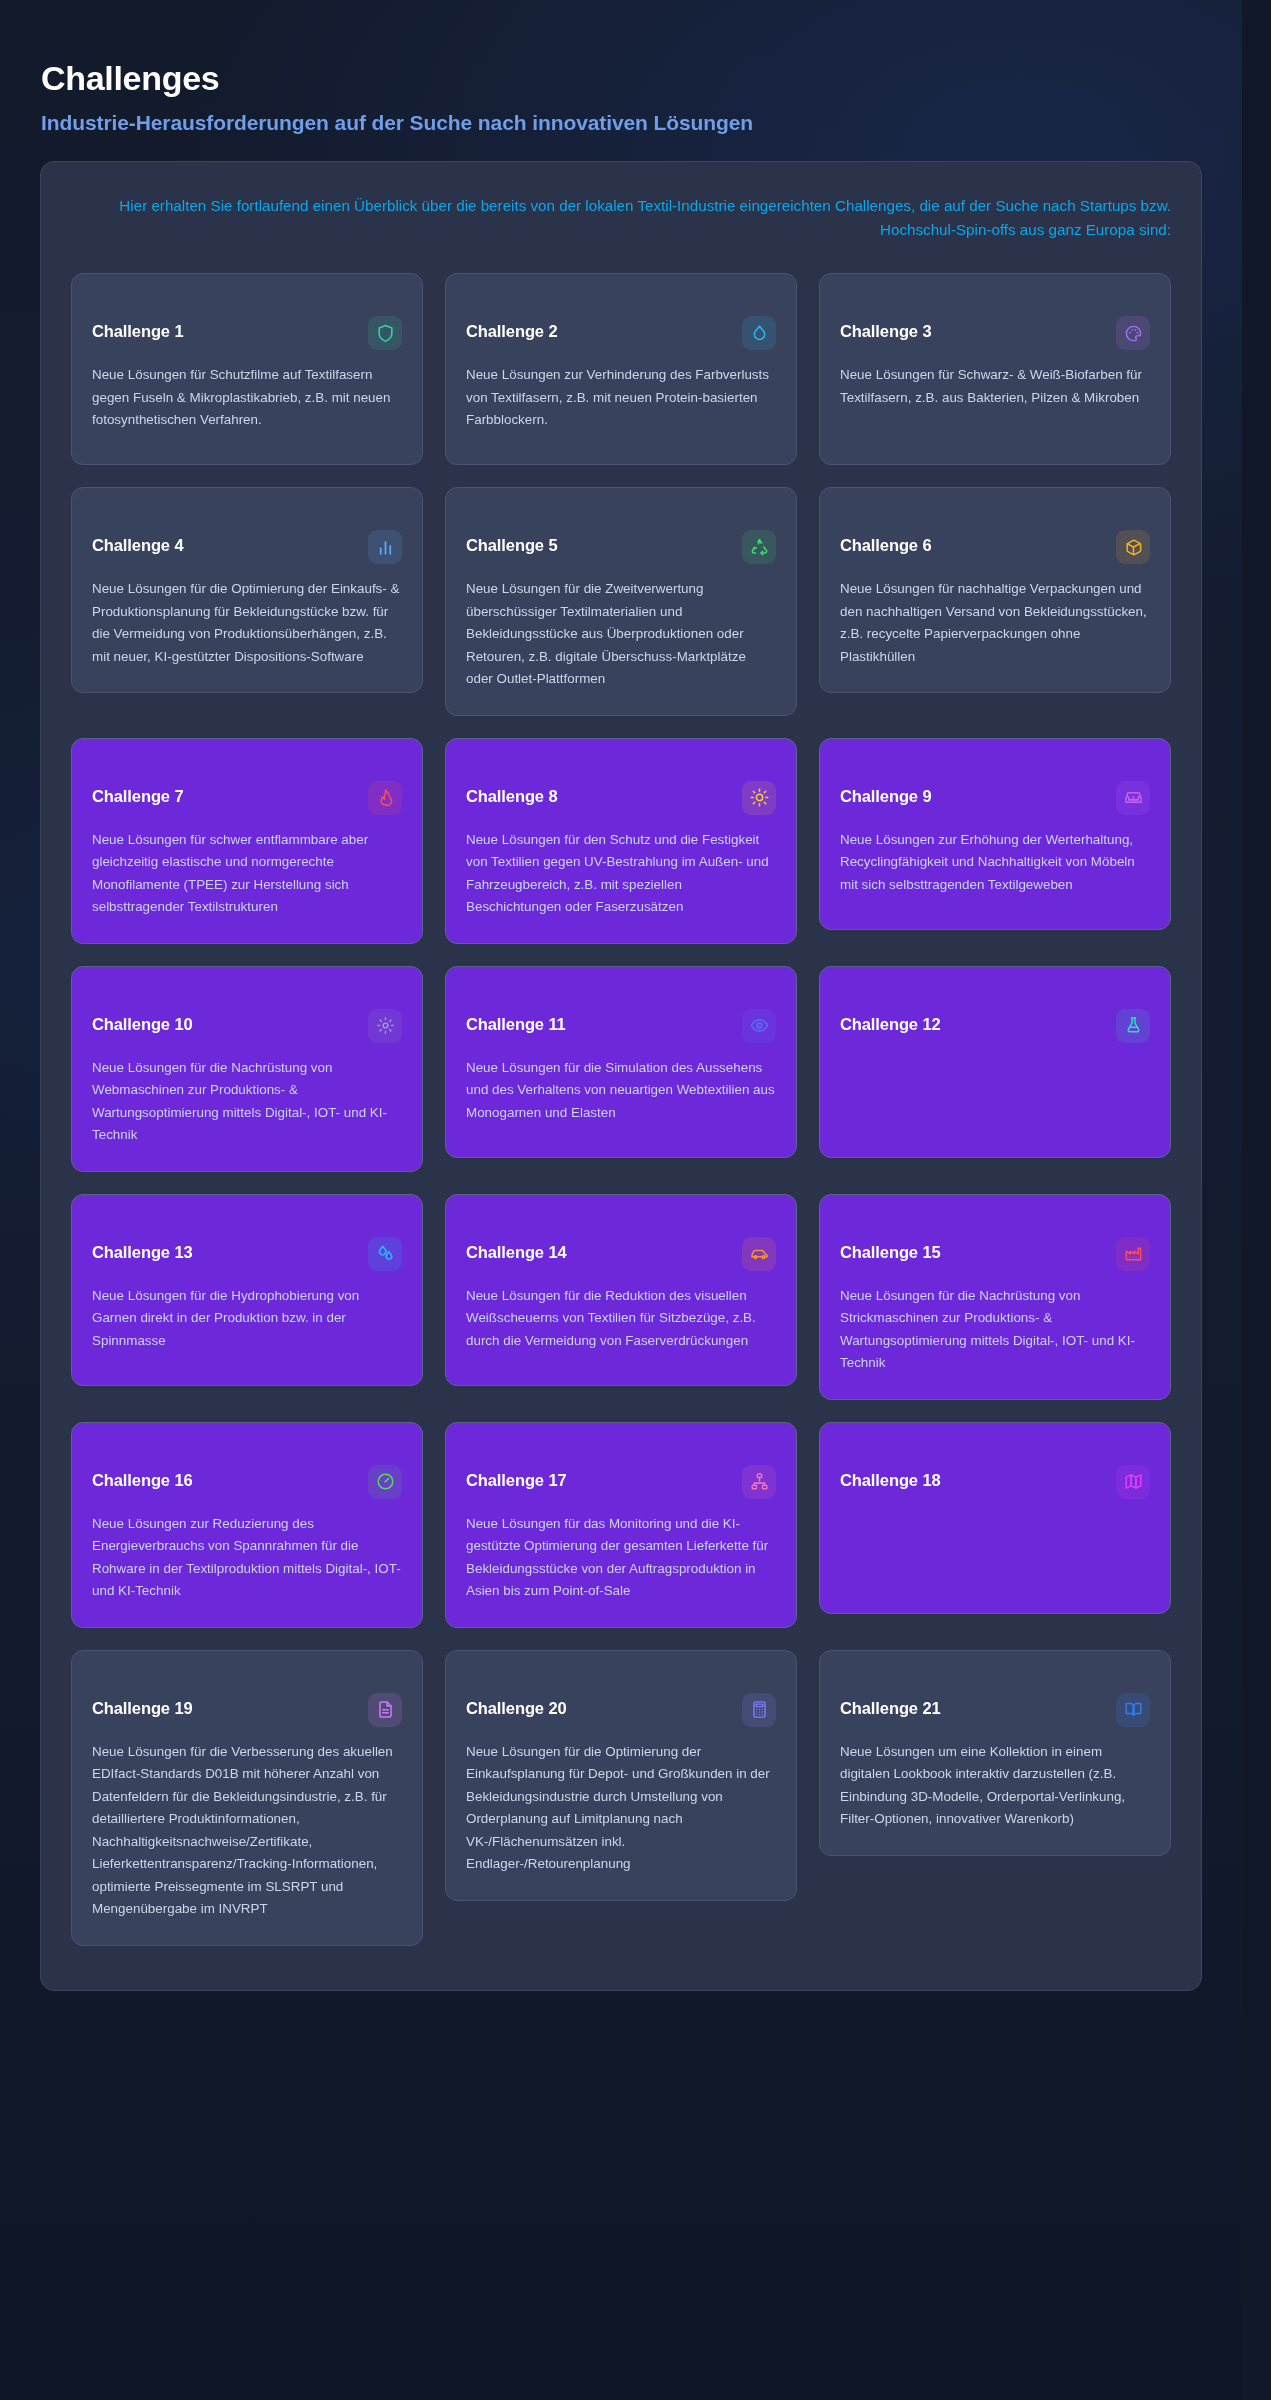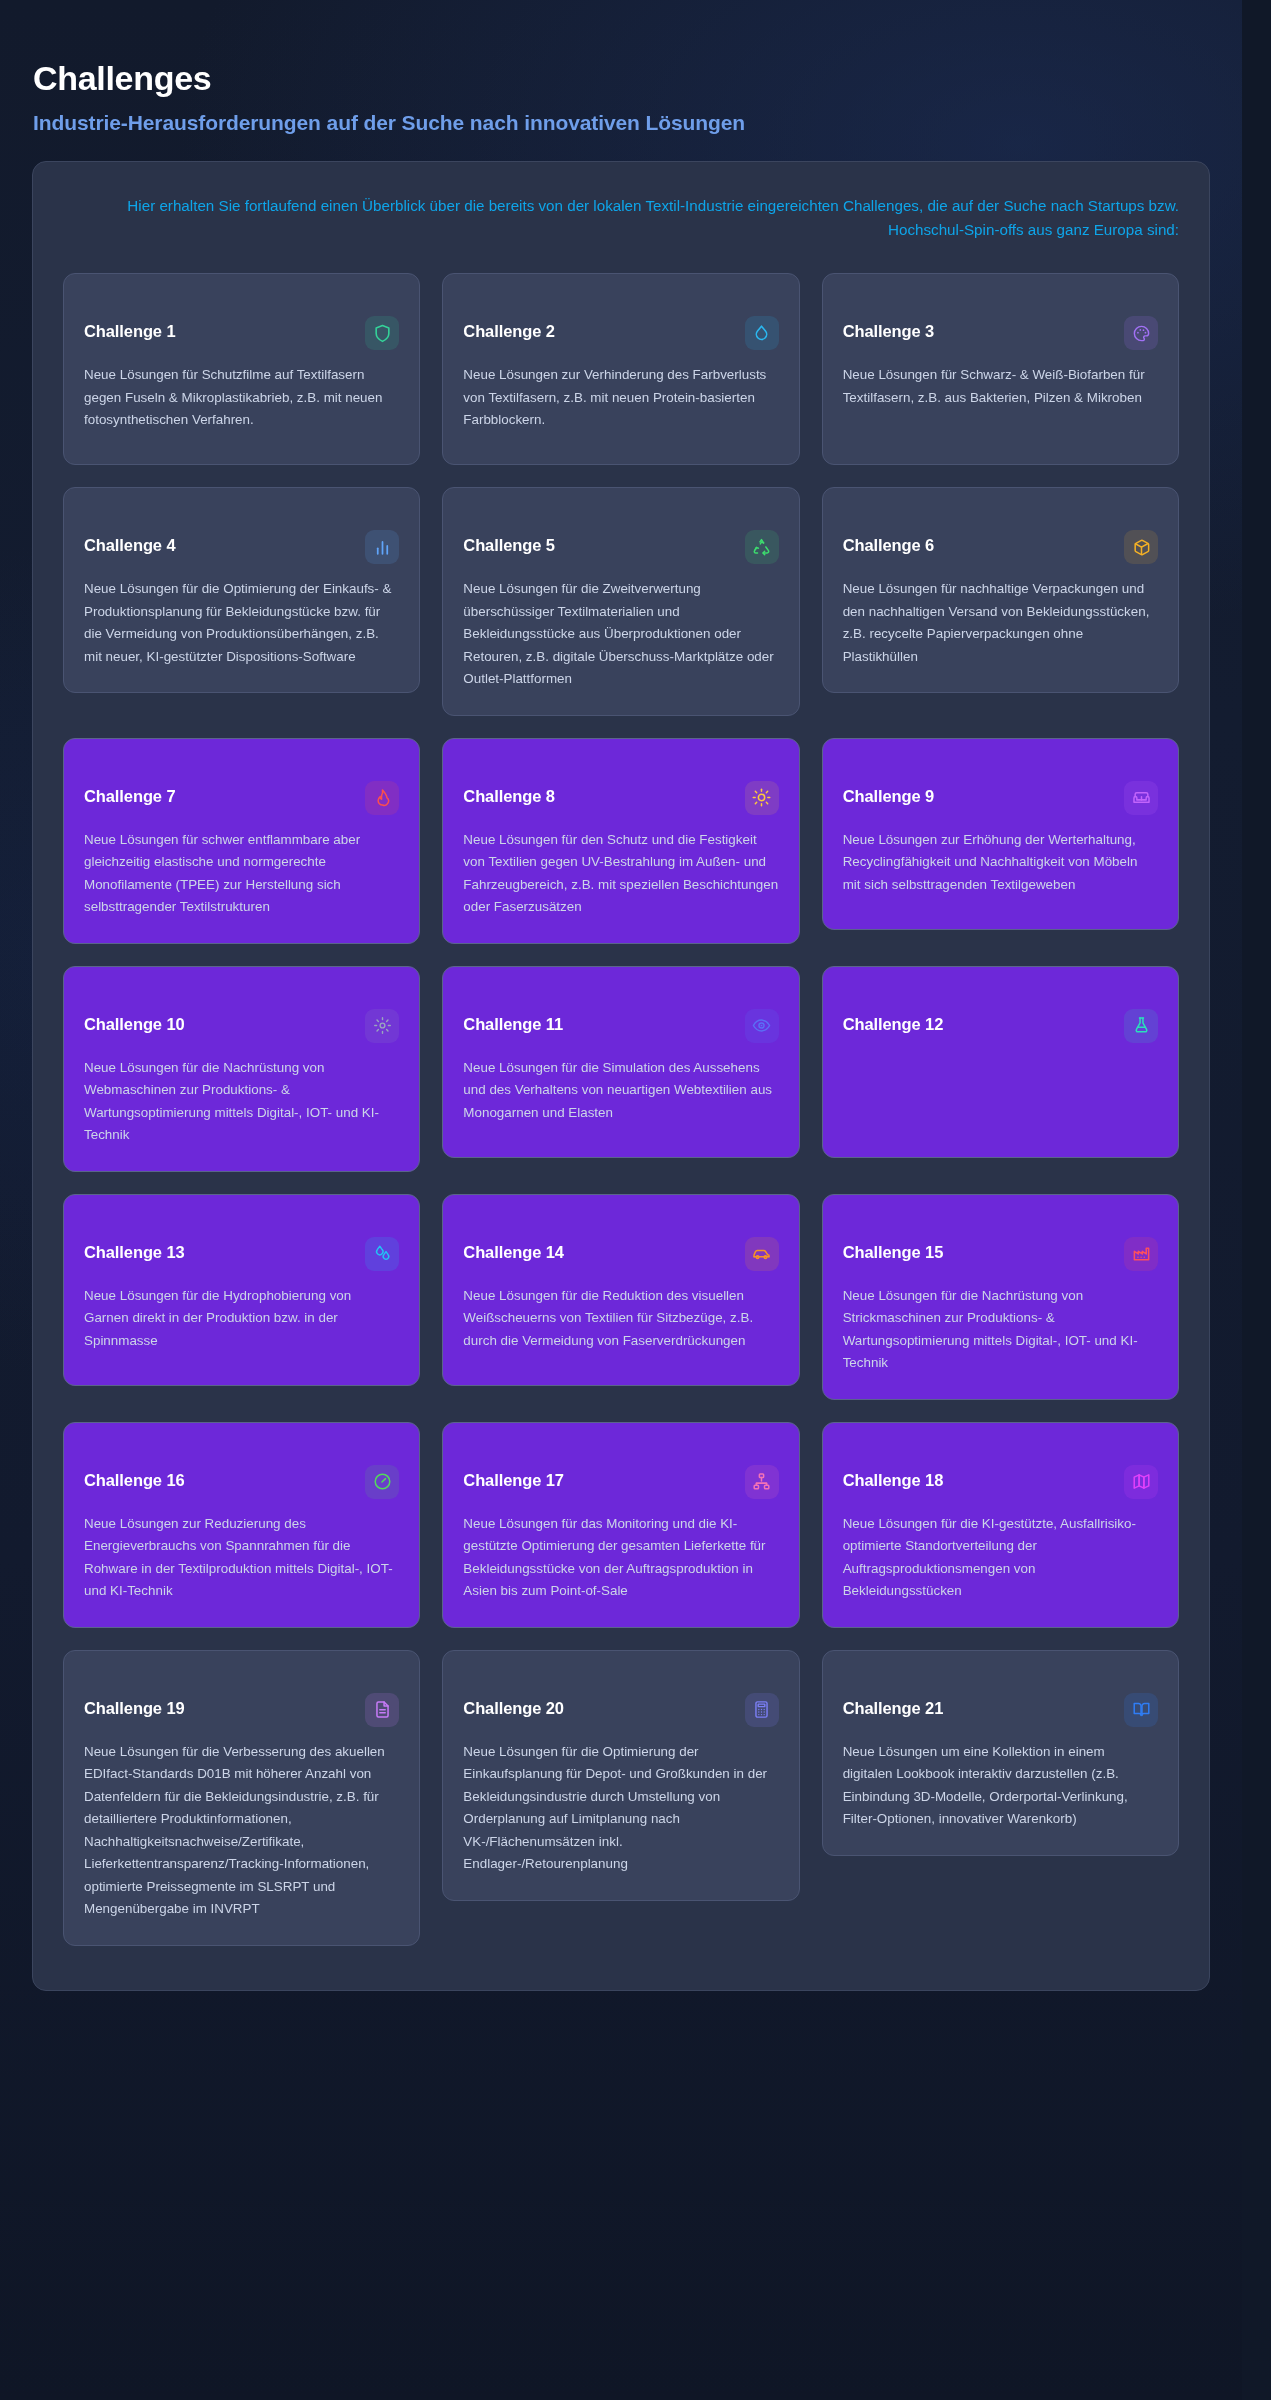--- a/index.html
+++ b/index.html
@@ -13,21 +13,21 @@
   }
 
   .page {
     position: relative;
     width: 1242px;
     min-height: 2400px;
     background:
       radial-gradient(1200px 700px at 82% 6%, rgba(30,48,92,0.55) 0%, rgba(16,24,40,0) 70%),
       radial-gradient(900px 600px at 10% 40%, rgba(24,40,80,0.35) 0%, rgba(16,24,40,0) 70%),
       linear-gradient(180deg, #121a2c 0%, #131c30 30%, #121a2e 65%, #0f1626 100%);
-    padding: 0 32px;
+    padding: 0 40px;
     overflow: hidden;
   }
 
   .header {
     padding: 58px 0 0 1px;
   }
 
   .page-title {
     font-size: 34px;
     font-weight: bold;
@@ -365,21 +365,20 @@
           <div class="card-head">
             <div class="card-title">Challenge 18</div>
             <div class="card-icon" style="color: rgb(224, 64, 251); background: rgba(224, 64, 251, 0.15);">
               <svg width="19" height="19" viewBox="0 0 24 24" fill="none" stroke="currentColor" stroke-width="1.9" stroke-linecap="round" stroke-linejoin="round">
                 <path d="M2.8 6.4 9 3.6v14L2.8 20.4z"></path>
                 <path d="M9 3.6 15 6.4v14L9 17.6z"></path>
                 <path d="M15 6.4 21.2 3.6v14L15 20.4z"></path>
               </svg>
             </div>
           </div>
-          <div class="card-desc">Neue Lösungen für die KI-gestützte, Ausfallrisiko-optimierte Standortverteilung der Auftragsproduktionsmengen von Bekleidungsstücken</div>
         </div>
         <div class="card">
           <div class="card-head">
             <div class="card-title">Challenge 19</div>
             <div class="card-icon" style="color: rgb(199, 123, 248); background: rgba(199, 123, 248, 0.16);">
               <svg width="19" height="19" viewBox="0 0 24 24" fill="none" stroke="currentColor" stroke-width="1.9" stroke-linecap="round" stroke-linejoin="round">
                 <path d="M14 2.6H6.8a1.8 1.8 0 0 0-1.8 1.8v15.2a1.8 1.8 0 0 0 1.8 1.8h10.4a1.8 1.8 0 0 0 1.8-1.8V7.6z"></path>
                 <path d="M14 2.6v5h5"></path>
                 <line x1="8.6" y1="12.4" x2="15.4" y2="12.4"></line>
                 <line x1="8.6" y1="16" x2="15.4" y2="16"></line>

